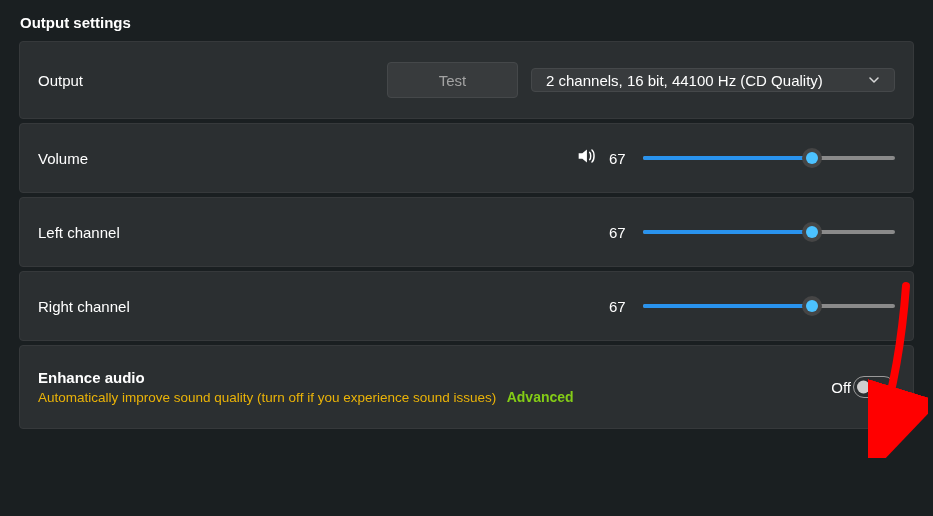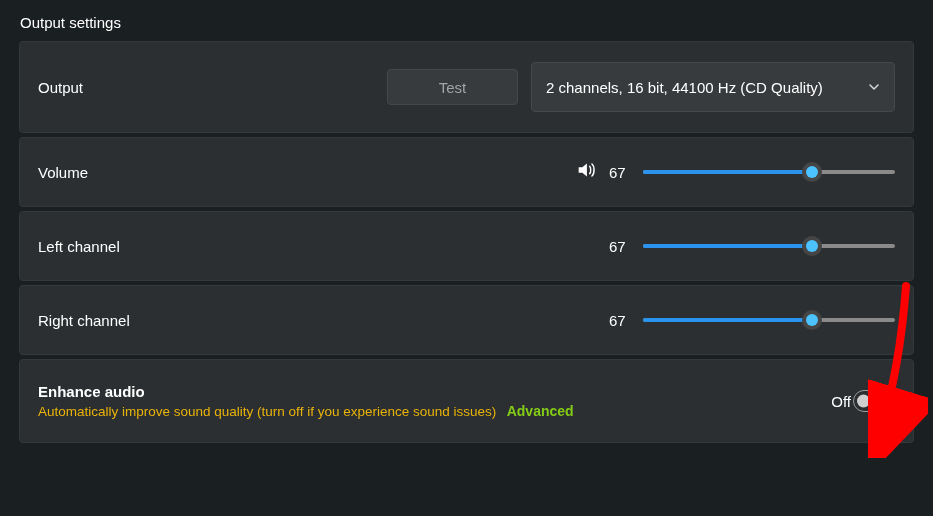--- a/index.html
+++ b/index.html
@@ -7,21 +7,21 @@
     background: #1a1f21;
     font-family: "Segoe UI", -apple-system, sans-serif;
     color: #fff;
     width: 933px;
     height: 516px;
     overflow: hidden;
     padding: 0;
   }
   .page-title {
     font-size: 15px;
-    font-weight: 400;
+    font-weight: 700;
     padding: 14px 20px 10px 20px;
   }
   .cards {
     padding: 0 19px 20px 19px;
     display: flex;
     flex-direction: column;
     gap: 4px;
   }
   .card {
     background: #2b2f31;
@@ -50,21 +50,21 @@
     align-items: center;
     justify-content: center;
     cursor: pointer;
     margin-right: 13px;
   }
   .select {
     background: #383b3d;
     border: 1px solid #45484a;
     color: #fff;
     border-radius: 4px;
-    height: 50px;
+    height: 24px;
     width: 364px;
     font-size: 15px;
     display: inline-flex;
     align-items: center;
     padding: 8px 14px;
     cursor: pointer;
     position: relative;
   }
   .select .chev {
     margin-left: auto;

